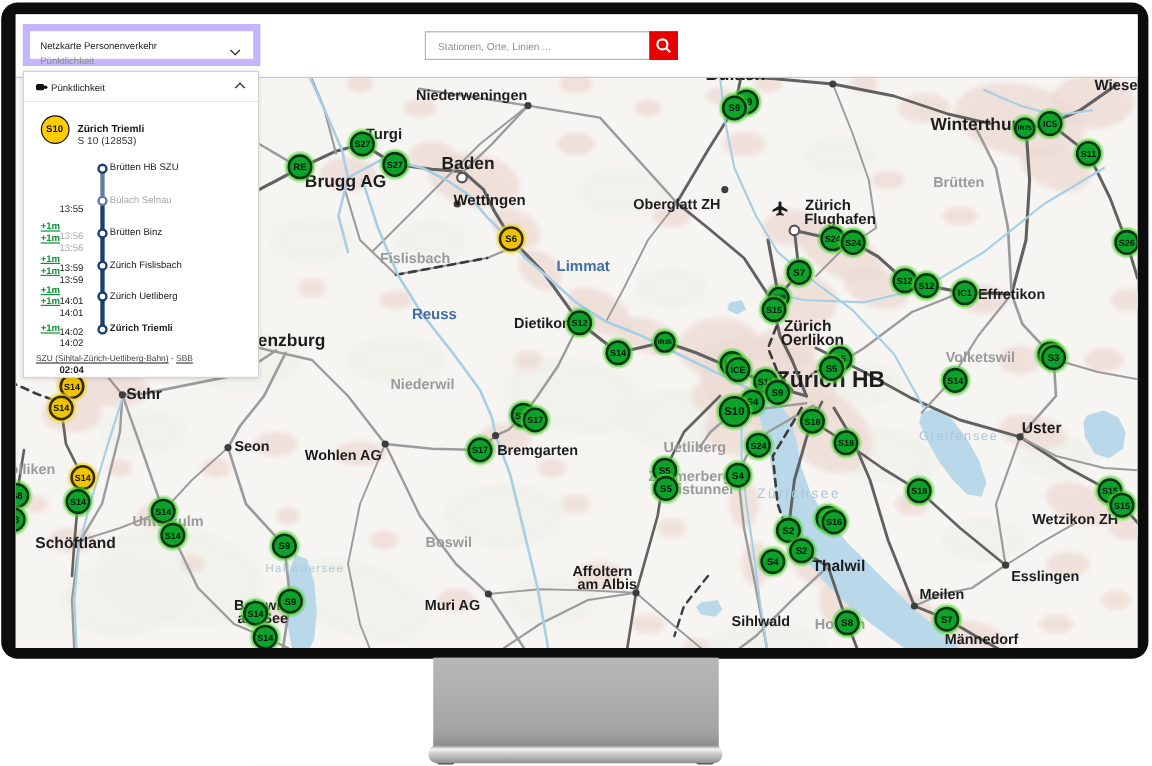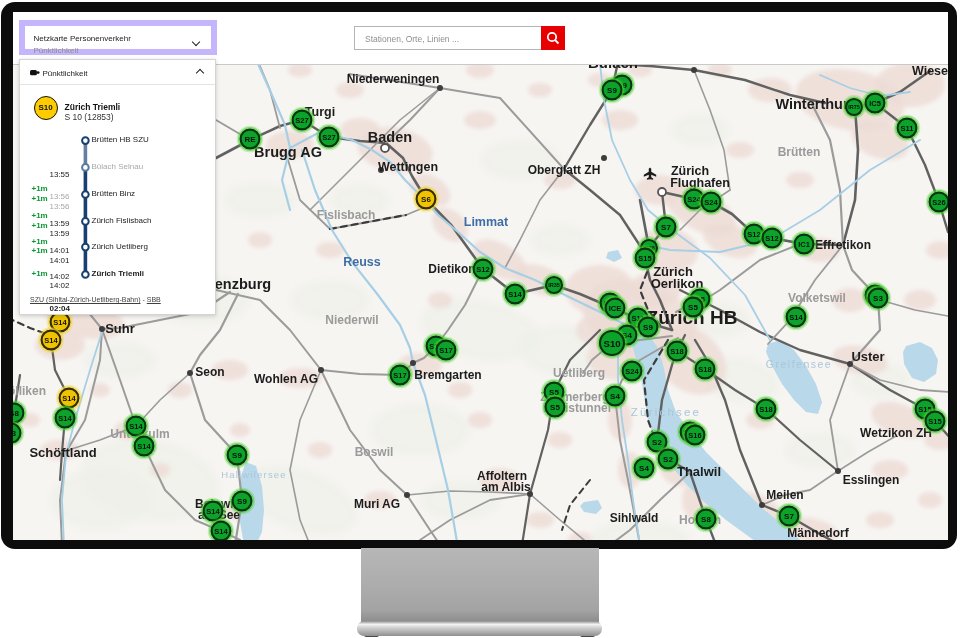--- a/index.html
+++ b/index.html
@@ -10,21 +10,21 @@
 #dd { position:absolute; left:6px; top:8px; width:198px; height:35px; background:#fff; border:6px solid #c4b5fd; z-index:5; }
 #dd .t1 { position:absolute; left:8.5px; top:8px; font-size:8px; color:#1c1c1c; }
 #dd .t2 { position:absolute; left:8.5px; top:20px; font-size:8px; color:#8f8f8f; }
 #panel { position:absolute; left:6px; top:47px; width:197px; height:256px; background:#fff; border:1px solid #d4d4d4; box-shadow:0 1px 4px rgba(0,0,0,0.18); z-index:5; }
 #phead { position:absolute; left:0; top:0; width:100%; height:25px; border-bottom:1px solid #e4e4e4; }
 #phead .tt { position:absolute; left:22.5px; top:9px; font-size:8px; color:#1c1c1c; }
 .badge { position:absolute; left:13.5px; top:36px; width:24px; height:24px; border-radius:50%; background:#fc0; border:1.8px solid #111; text-align:center; line-height:21px; font-size:8px; font-weight:bold; color:#111; }
 #ptitle { position:absolute; left:44.5px; top:42px; font-size:8.5px; font-weight:bold; color:#111; }
 #psub { position:absolute; left:44.5px; top:52px; font-size:8.5px; color:#333; }
 
-.dl { position:absolute; left:11.5px; width:21px; font-size:8px; line-height:9px; font-weight:bold; color:#0b9636; text-align:left; }
+.dl { position:absolute; left:11.5px; width:21px; font-size:8px; line-height:9px; font-weight:bold; color:#0b9636; text-align:center;text-decoration:underline; }
 .tm { position:absolute; left:29.5px; width:27px; font-size:8px; line-height:9px; color:#222; text-align:left;margin-top:35px; }
 .st { position:absolute; left:71.5px; font-size:8px; line-height:9px; color:#222; white-space:nowrap; }
 .gray .tm, .gray.tm, .gray.st { color:#a8a8a8 !important; }
 .bold.tm, .bold.st { font-weight:bold; }
 #plink { position:absolute; left:10px; top:236px; font-size:7px; color:#3f3f3f; }
 #plink span { text-decoration:underline; }
 #search { position:absolute; left:341px; top:14px; width:211px; height:24px; border:1px solid #b5b5b5; background:#fff; }
 #search .ph { position:absolute; left:10px; top:7px; font-size:8.5px; color:#8f8f8f; }
 #sbtn { position:absolute; right:-1px; top:-1px; width:24px; height:24px; background:#e60000; }
 #topright { position:absolute; left:0; top:0; width:935px; height:53px; pointer-events:none; }

